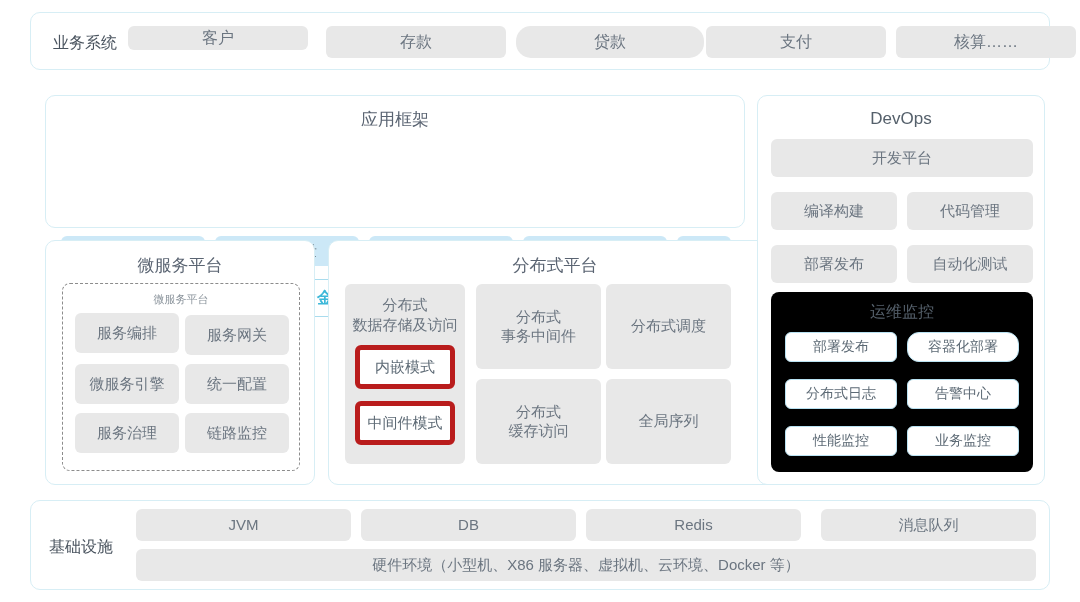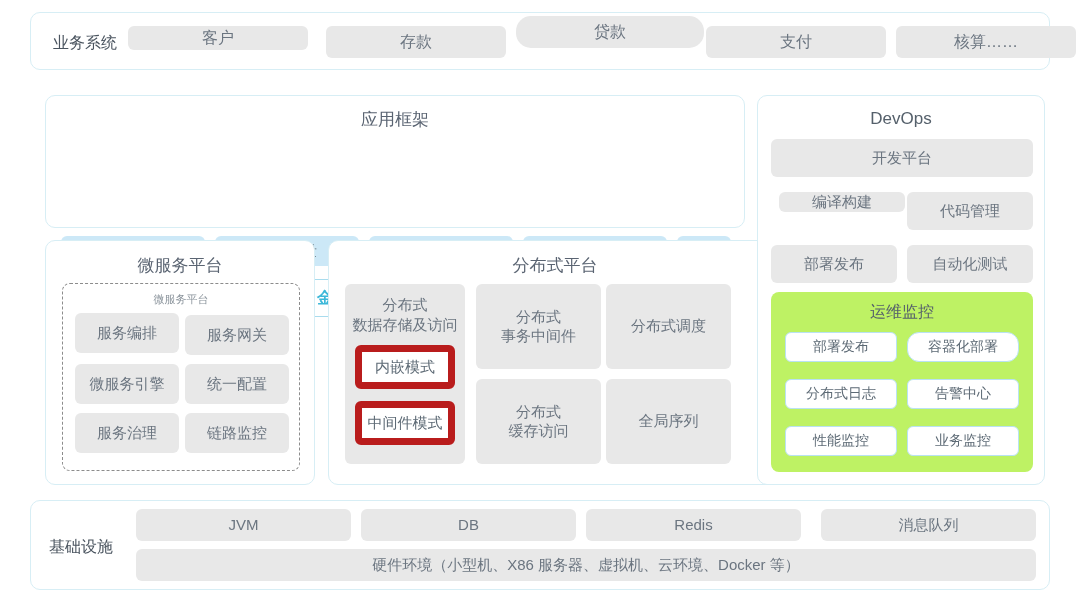--- a/index.html
+++ b/index.html
@@ -42,21 +42,21 @@
     text-align:center;
     color:#5d6a75;
     font-size:15px;
     box-sizing:border-box;
   }
   .bchip.dots{color:#8fa3b0;font-size:14px;letter-spacing:1px;}
 
   
   .wchip{
     background:#ffffff;
-    border:7px solid #b91c1c;
+    border:5px solid #b91c1c;
     border-radius:6px;
     display:flex;align-items:center;justify-content:center;
     text-align:center;
     color:#5d6a75;
     font-size:15px;
     box-sizing:border-box;
   }
 
   .sect-title{
     position:absolute;
@@ -112,21 +112,21 @@
   }
   .dist-sub{position:absolute;left:10px;width:100px;height:44px;font-size:15px;}
   .dist-chip{position:absolute;width:125px;}
 
   
   #panel-devops{left:757px;top:95px;width:288px;height:390px;}
   #devops-title{top:13px;font-size:17px;color:#55606b;}
   .devops-chip{position:absolute;}
   #ops-block{
     position:absolute;left:13px;top:196px;width:262px;height:180px;
-    background:#bef264;border-radius:8px;box-sizing:border-box;
+    background:#000000;border-radius:8px;box-sizing:border-box;
   }
   #ops-title{
     position:absolute;top:10px;width:100%;text-align:center;
     font-size:16px;color:#55606b;
   }
   .ops-chip{
     position:absolute;width:112px;height:30px;
     background:#ffffff;border:1px solid #b9e2f2;border-radius:6px;
     display:flex;align-items:center;justify-content:center;
     font-size:14px;color:#5d6a75;box-sizing:border-box;
@@ -144,21 +144,21 @@
 </style>
 </head>
 <body>
 
 <div class="canvas">
 
   <div class="panel" id="row-business">
     <div class="side-label" style="left:22px;top:20px;">业务系统</div>
     <div class="chip lg" style="position:absolute;left:97px;top:13px;width:180px;height:24px;">客户</div>
     <div class="chip lg" style="position:absolute;left:295px;top:13px;width:180px;height:32px;">存款</div>
-    <div class="chip lg" style="position:absolute;left:485px;top:3px;width:188px;height:32px;border-radius:15px;">贷款</div>
+    <div class="chip lg" style="position:absolute;left:485px;top:13px;width:188px;height:32px;border-radius:15px;">贷款</div>
     <div class="chip lg" style="position:absolute;left:675px;top:13px;width:180px;height:32px;">支付</div>
     <div class="chip lg" style="position:absolute;left:865px;top:13px;width:180px;height:32px;">核算……</div>
   </div>
 
   <div class="panel" id="panel-appframework">
     <div class="sect-title" id="appframework-title">应用框架</div>
     <div class="bchip af-chip" style="left:15px;width:144px;">日间联机</div>
     <div class="bchip af-chip" style="left:169px;width:144px;">日间批量</div>
     <div class="bchip af-chip" style="left:323px;width:144px;">日终批处理</div>
     <div class="bchip af-chip" style="left:477px;width:144px;">定时任务</div>
@@ -203,21 +203,21 @@
         <span>分布式</span><br>
         <span>缓存访问</span>
       </div>
     </div>
     <div class="chip dist-chip" style="left:277px;top:138px;height:85px;">全局序列</div>
   </div>
 
   <div class="panel" id="panel-devops">
     <div class="sect-title" id="devops-title">DevOps</div>
     <div class="chip devops-chip" style="left:13px;top:43px;width:262px;height:38px;">开发平台</div>
-    <div class="chip devops-chip" style="left:13px;top:96px;width:126px;height:20px;margin-left:8px;">编译构建</div>
+    <div class="chip devops-chip" style="left:13px;top:96px;width:126px;height:38px;">编译构建</div>
     <div class="chip devops-chip" style="left:149px;top:96px;width:126px;height:38px;">代码管理</div>
     <div class="chip devops-chip" style="left:13px;top:149px;width:126px;height:38px;">部署发布</div>
     <div class="chip devops-chip" style="left:149px;top:149px;width:126px;height:38px;">自动化测试</div>
 
     <div id="ops-block">
       <div id="ops-title">运维监控</div>
       <div class="ops-chip" style="left:14px;top:40px;">部署发布</div>
       <div class="ops-chip" style="left:136px;top:40px;border-radius:12px;">容器化部署</div>
       <div class="ops-chip" style="left:14px;top:87px;">分布式日志</div>
       <div class="ops-chip" style="left:136px;top:87px;">告警中心</div>

